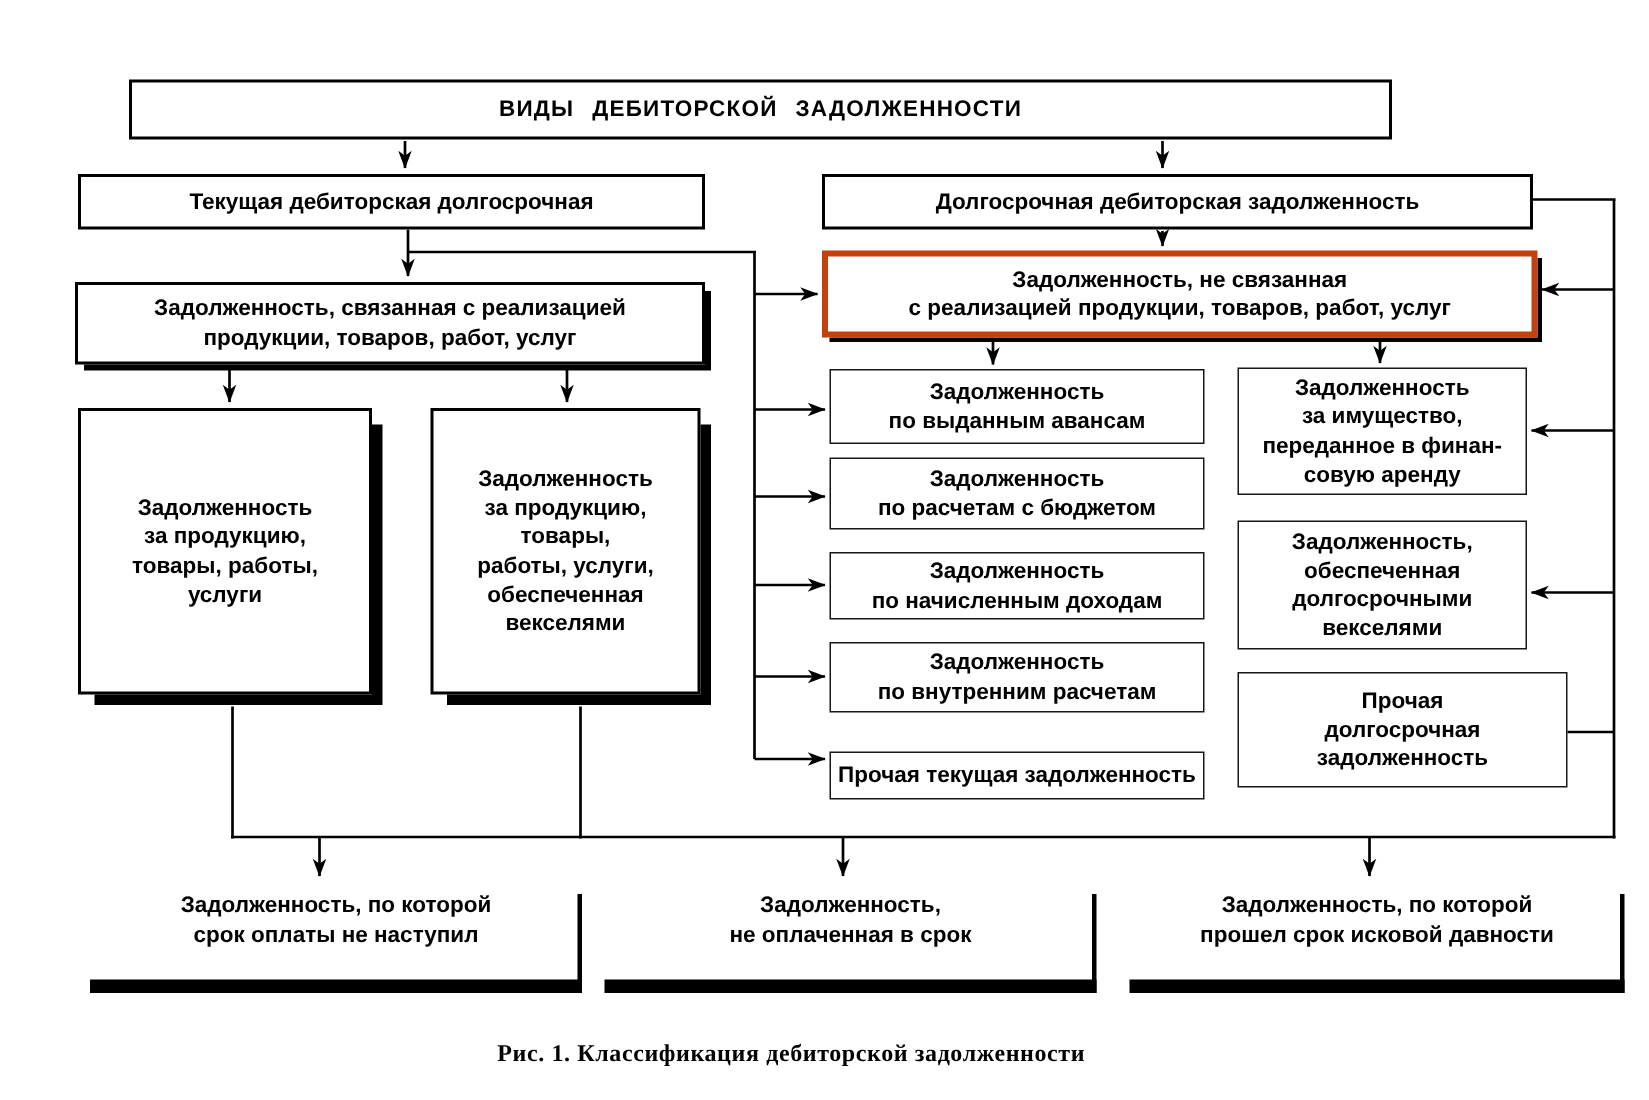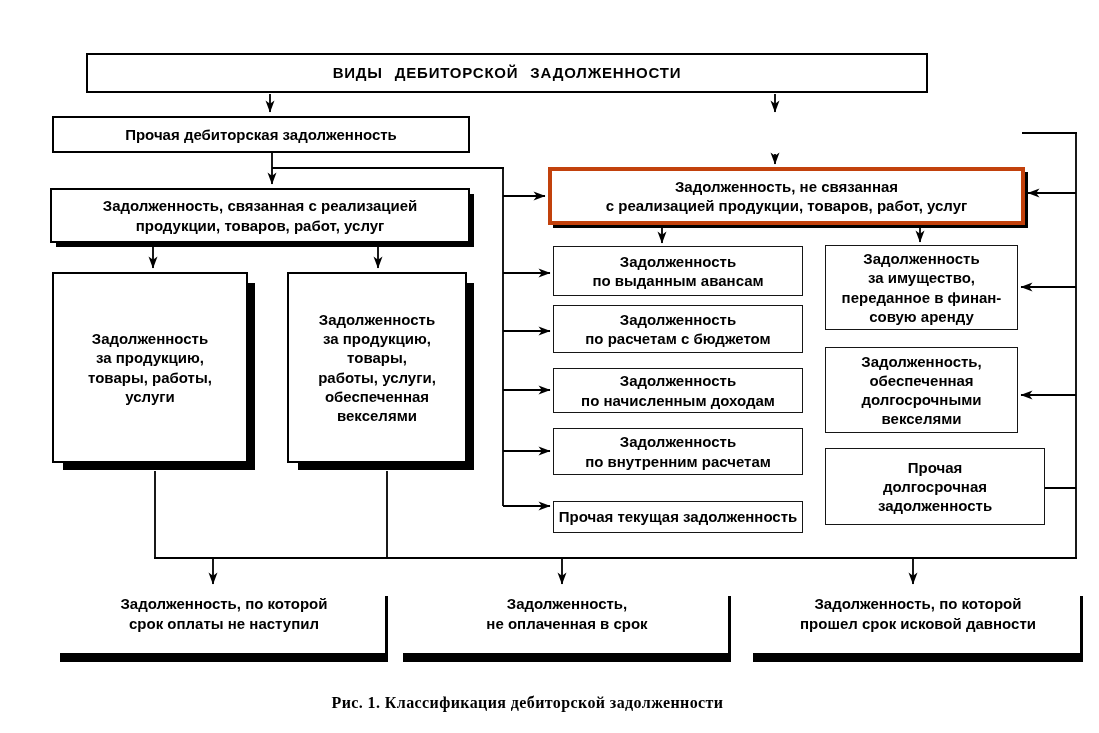--- a/index.html
+++ b/index.html
@@ -91,21 +91,22 @@
       <line x1="387" y1="471" x2="387" y2="559"></line>
       <line x1="154" y1="558" x2="1077" y2="558"></line>
       <line x1="213" y1="558" x2="213" y2="584" marker-end="url(#ah)"></line>
       <line x1="562" y1="558" x2="562" y2="584" marker-end="url(#ah)"></line>
       <line x1="913" y1="558" x2="913" y2="584" marker-end="url(#ah)"></line>
     </g>
   </svg>
 
   <div class="box b-root">ВИДЫ ДЕБИТОРСКОЙ ЗАДОЛЖЕННОСТИ</div>
 
-  <div class="box b-current bd2">Прочая дебиторская задолженность</div>
+  <div class="box b-current bd2">Текущая дебиторская долгосрочная</div>
+  <div class="box b-longterm">Долгосрочная дебиторская задолженность</div>
 
   <div class="box b-salesrel bd2 sh-sm">Задолженность, связанная с реализацией
 продукции, товаров, работ, услуг</div>
 
   <div class="box b-tall1 bd2 sh-lg">Задолженность
 за продукцию,
 товары, работы,
 услуги</div>
   <div class="box b-tall2 bd2 sh-lg">Задолженность
 за продукцию,

